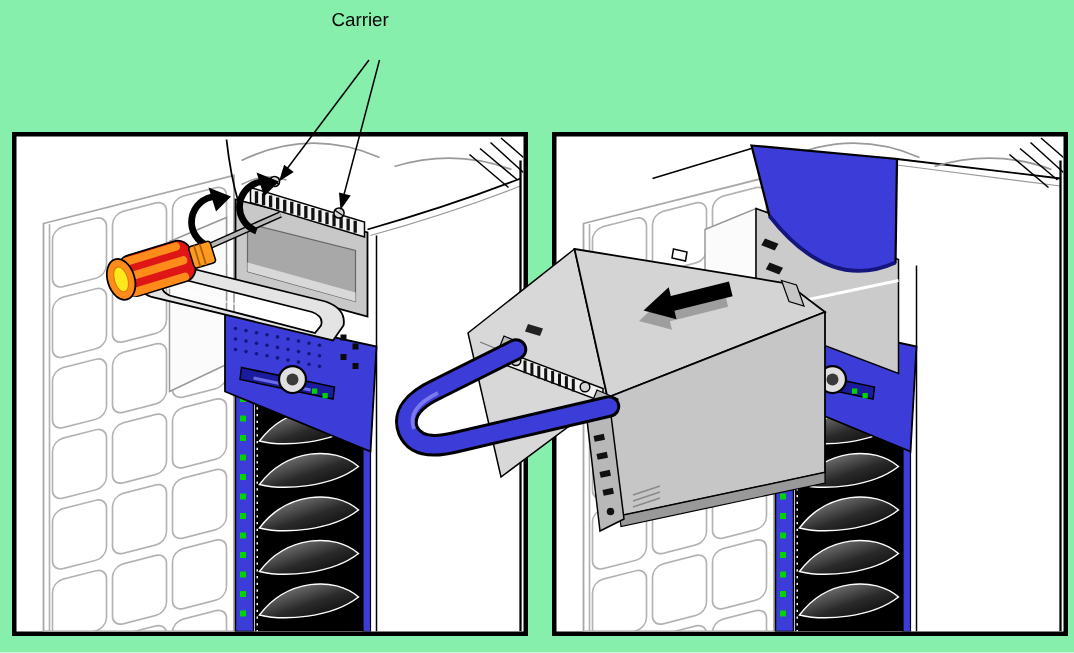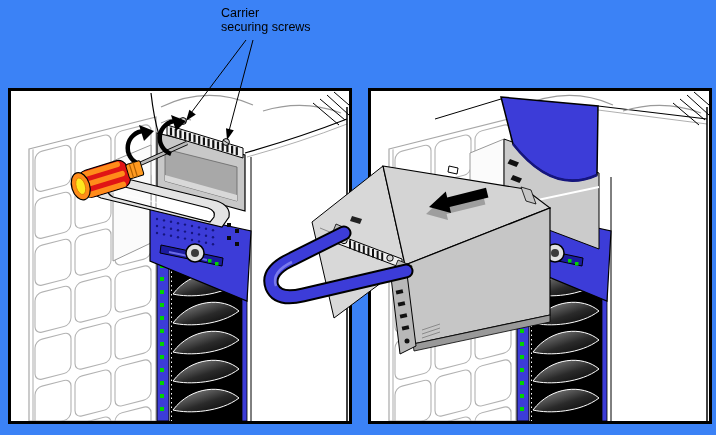--- a/index.html
+++ b/index.html
@@ -1,35 +1,34 @@
 <!DOCTYPE html>
 <html><head>
 <meta charset="utf-8">
 <style>
   html,body{margin:0;padding:0;background:#fff;}
-  .stage{position:relative;width:716px;height:435px;background:#3b82f6;overflow:hidden;
+  .stage{position:relative;width:716px;height:435px;background:#86efac;overflow:hidden;
          font-family:"Liberation Sans",sans-serif;}
   .caption{position:absolute;left:221px;top:6px;font-size:12.5px;line-height:14px;color:#000;z-index:7;}
   .caption span{display:block;}
   .panel{position:absolute;top:88px;width:338px;height:330px;border:3px solid #000;background:#fff;z-index:1;}
   .panel-left{left:8px;}
   .panel-right{left:368px;}
   .overlay{position:absolute;left:0;top:0;pointer-events:none;}
   .carrier-ov{z-index:5;}
   .callout-ov{z-index:6;}
   svg{display:block;}
 </style>
 </head>
 <body>
 
 <div class="stage">
 
   <div class="caption">
     <span>Carrier</span>
-    <span>securing screws</span>
   </div>
 
   <div class="panel panel-left">
   <svg width="338" height="330" viewBox="0 0 338 330">
     <defs>
       <linearGradient id="lgA" x1="0" y1="0" x2="1" y2="1">
         <stop offset="0" stop-color="#9a9a9a"></stop>
             <stop offset="0.55" stop-color="#2a2a2a"></stop>
             <stop offset="1" stop-color="#000"></stop>
       </linearGradient>

